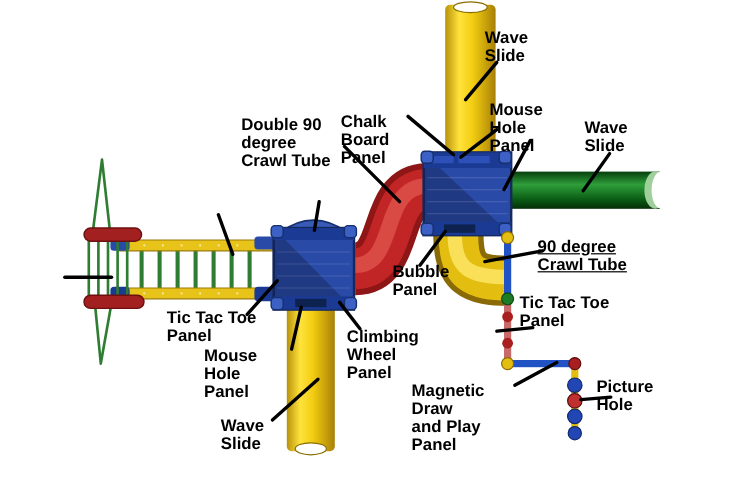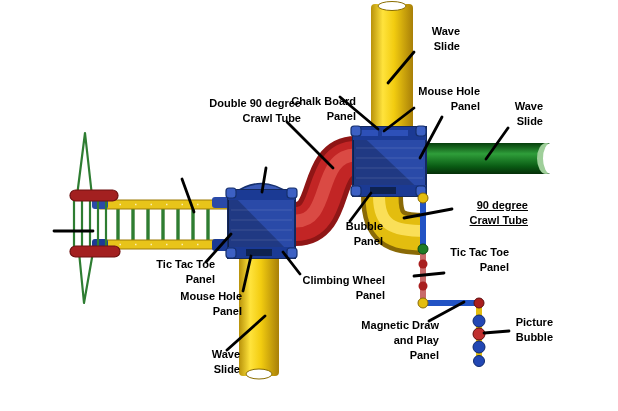--- a/index.html
+++ b/index.html
@@ -1,20 +1,20 @@
 <!DOCTYPE html>
 <html><head>
 <meta charset="utf-8">
 <style>
   html,body{margin:0;padding:0;background:#fff;}
   #stage{position:relative;width:618px;height:411px;background:#fff;overflow:hidden;
          font-family:"Liberation Sans",sans-serif;}
   #structure{position:absolute;left:0;top:0;}
-  .lbl{position:absolute;color:#000;font-weight:bold;font-size:11px;line-height:15px;
-       text-align:right;white-space:pre-line;letter-spacing:0;}
+  .lbl{position:absolute;color:#000;font-weight:bold;font-size:14px;line-height:15px;
+       text-align:left;white-space:pre-line;letter-spacing:0;}
 </style>
 </head>
 <body>
 
 <div id="stage">
 
   <svg id="structure" width="618" height="411" viewBox="0 0 618 411">
     <defs>
       <linearGradient id="ySlideH" x1="0" y1="0" x2="1" y2="0">
         <stop offset="0" stop-color="#b8920a"></stop>
@@ -195,15 +195,15 @@
   <div class="lbl" style="left:327px;top:219px;width:56px;">Bubble
 Panel</div>
   <div class="lbl" style="left:448px;top:198px;width:80px;text-decoration:underline;">90 degree
 Crawl Tube</div>
   <div class="lbl" style="left:433px;top:245px;width:76px;">Tic Tac Toe
 Panel</div>
   <div class="lbl" style="left:343px;top:318px;width:96px;">Magnetic Draw
 and Play
 Panel</div>
   <div class="lbl" style="left:497px;top:315px;width:56px;">Picture
-Bubble</div>
+Hole</div>
 
 </div>
 
 </body></html>

